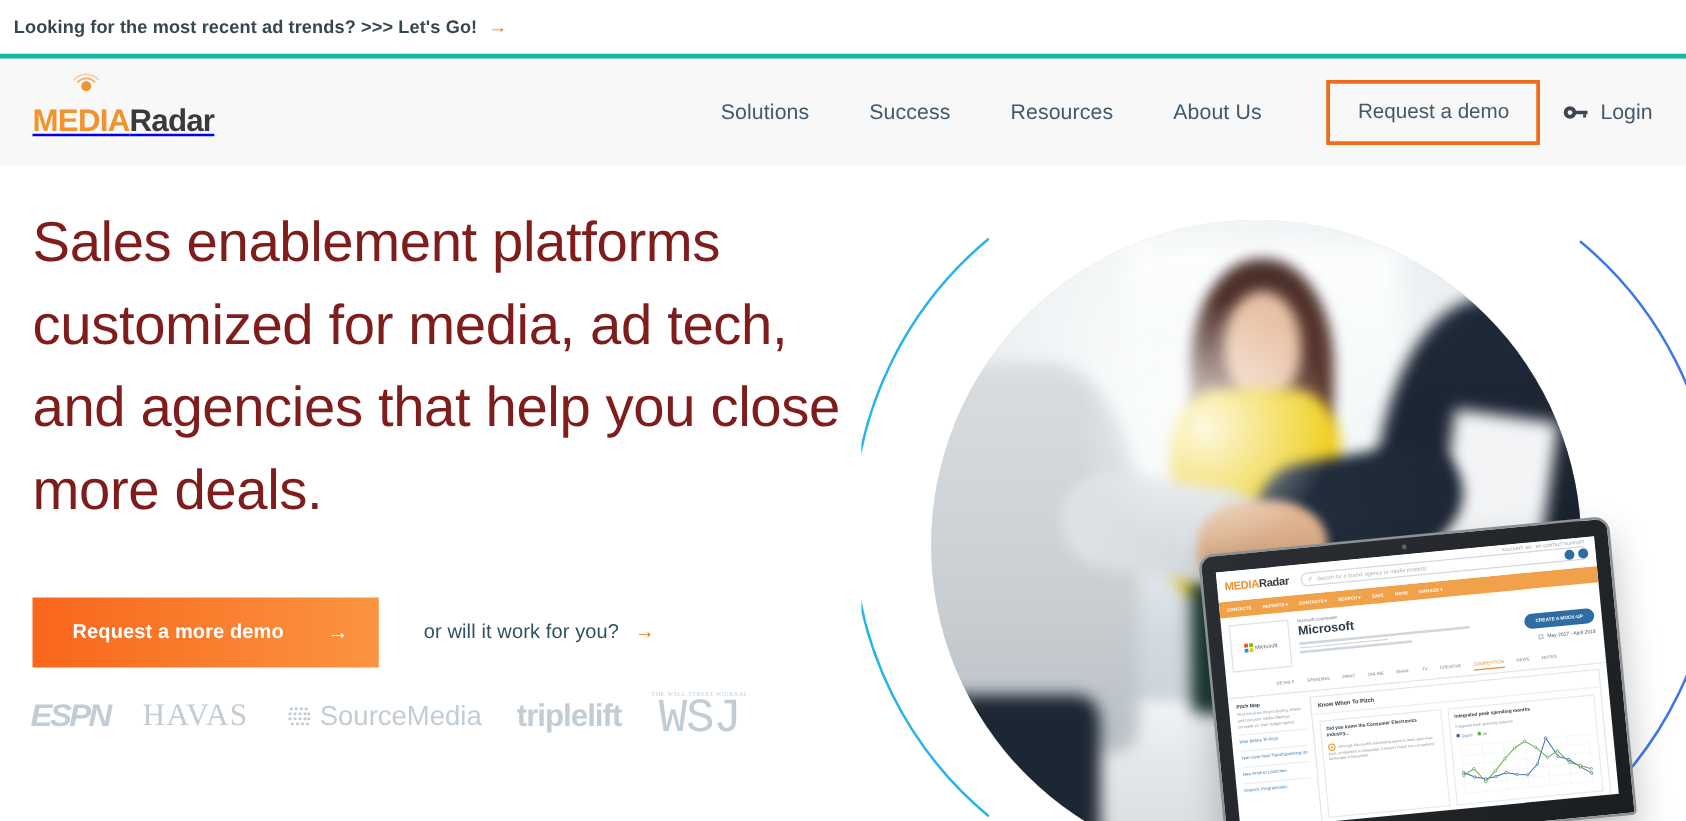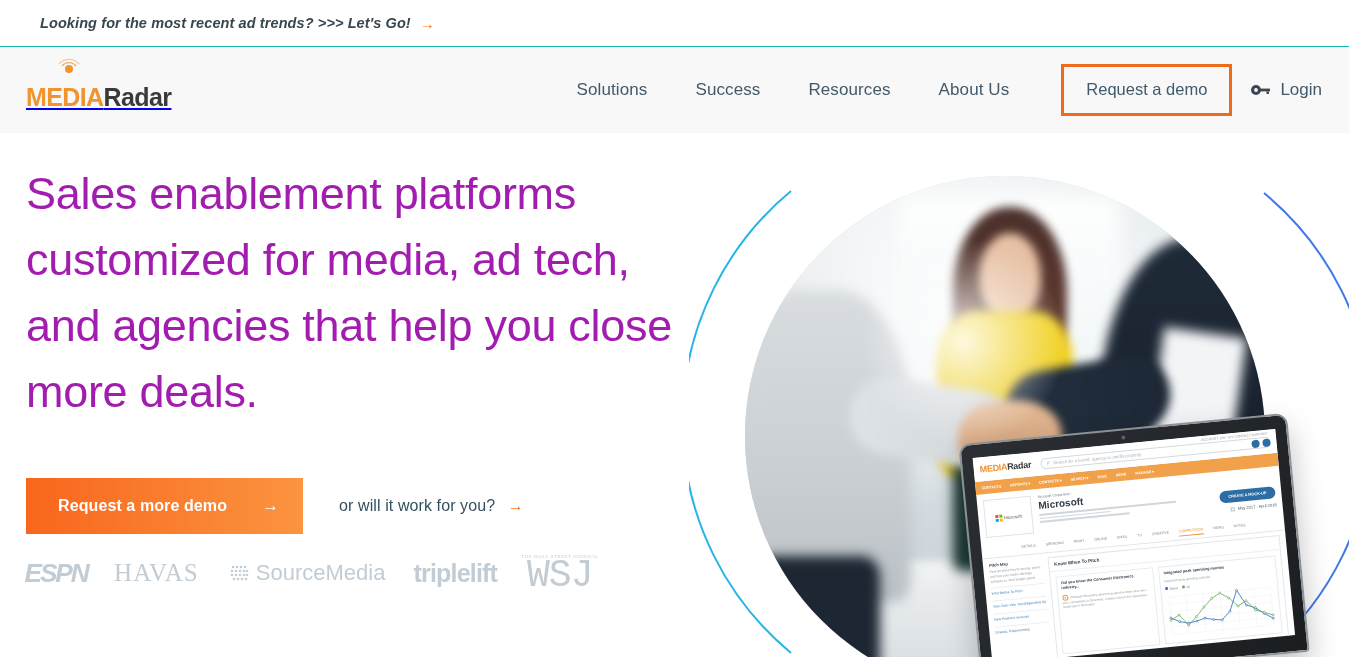--- a/index.html
+++ b/index.html
@@ -8,25 +8,24 @@
     font-family:"Liberation Sans", sans-serif;
     background:#ffffff;
     color:#37474f;
     -webkit-font-smoothing:antialiased;
   }
 
   
   .banner {
     height:47px;
     background:#ffffff;
-    border-bottom:1px solid #14b8a6;
+    border-bottom:4px solid #14b8a6;
     display:flex;
     align-items:center;
-    padding-left:40px;
-    font-style:italic;
+    padding-left:11px;
   }
   .banner-text {
     font-size:14.5px;
     font-weight:bold;
     color:#37474f;
     letter-spacing:0.1px;
   }
   .banner-arrow {
     color:#f97316;
     font-size:15px;
@@ -115,21 +114,21 @@
 
   .hero-left {
     position:absolute;
     left:26px; top:28px;
     width:660px;
   }
   .headline {
     font-size:45px;
     line-height:66px;
     font-weight:normal;
-    color:#a21caf;
+    color:#7f1d1d;
     letter-spacing:-0.3px;
     width:650px;
   }
 
   .cta-row {
     display:flex;
     align-items:center;
     margin-top:53px;
   }
   .cta-btn {

